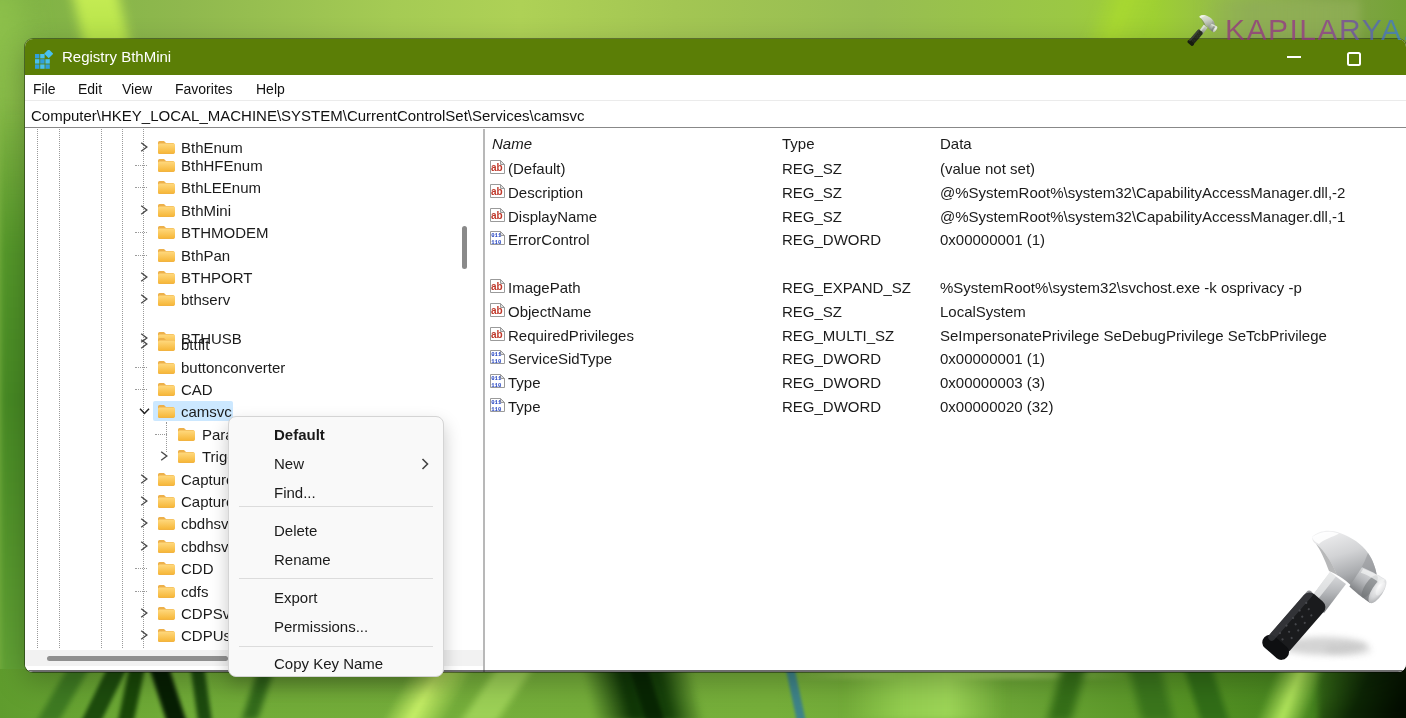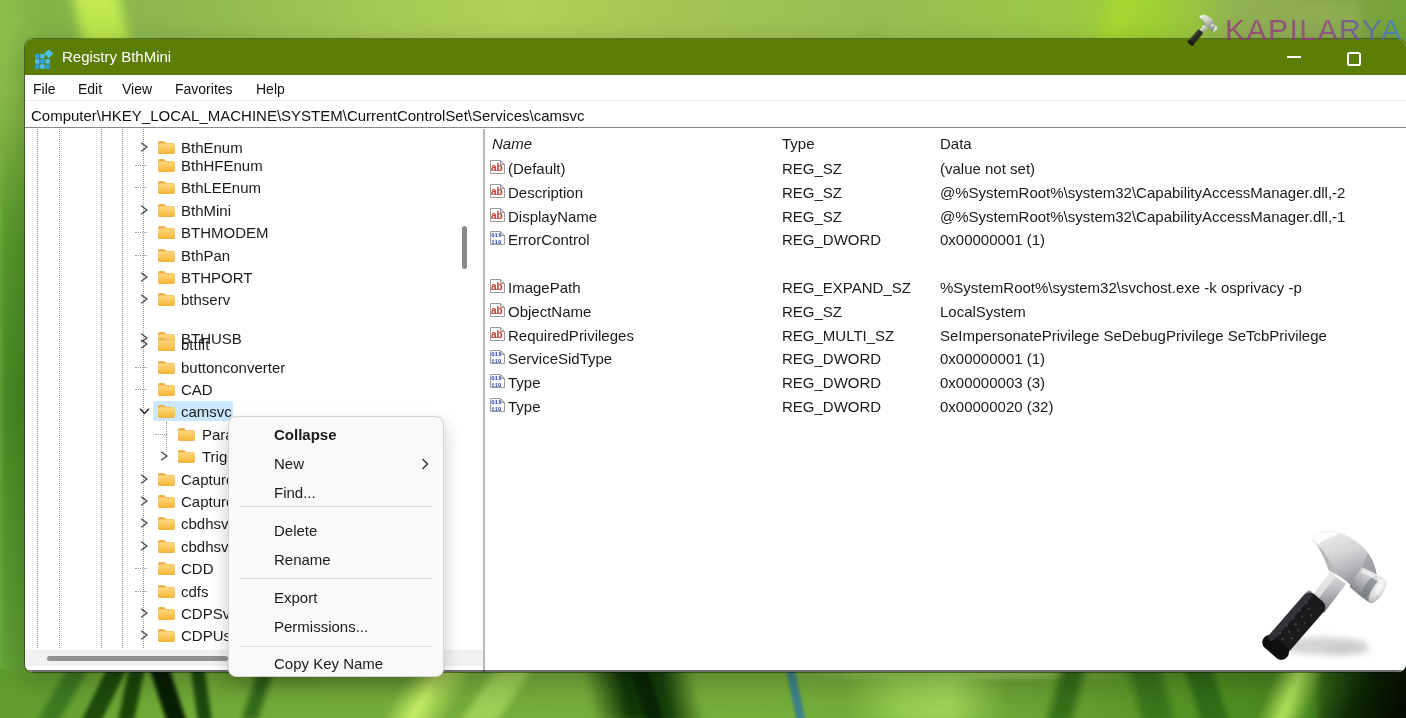--- a/index.html
+++ b/index.html
@@ -736,21 +736,21 @@
         <ellipse cx="13" cy="0.5" rx="4.6" ry="13.2" fill="#707275" opacity="0.55"></ellipse>
         <ellipse cx="22" cy="0" rx="5.6" ry="14" fill="url(#face1)"></ellipse>
         <ellipse cx="23.5" cy="-3.5" rx="3.4" ry="7.6" fill="#ffffff" opacity="0.35"></ellipse>
         <path d="M-2,-11 C8,-12.9 14,-13.4 22,-13.6 L22,-8 C13,-8.7 4,-8.2 -2,-6.3 Z" fill="#f2f3f3" opacity="0.7"></path>
       </g>
     </g>
   </svg>
 </div>
 
 <div id="cmenu">
-  <div class="mi" style="top:9px; font-weight:bold;">Collapse</div>
+  <div class="mi" style="top:9px; font-weight:bold;">Default</div>
   <div class="mi" style="top:38px;">New</div>
   <svg style="position:absolute; left:192px; top:41px;" width="8" height="12" viewBox="0 0 8 12">
       <path d="M1.5 1 L6.5 6 L1.5 11" stroke="#444" stroke-width="1.6" fill="none"></path>
     </svg>
   <div class="mi" style="top:67px;">Find...</div>
   <div class="msep" style="top:89px;"></div>
   <div class="mi" style="top:105px;">Delete</div>
   <div class="mi" style="top:134px;">Rename</div>
   <div class="msep" style="top:161px;"></div>
   <div class="mi" style="top:172px;">Export</div>

